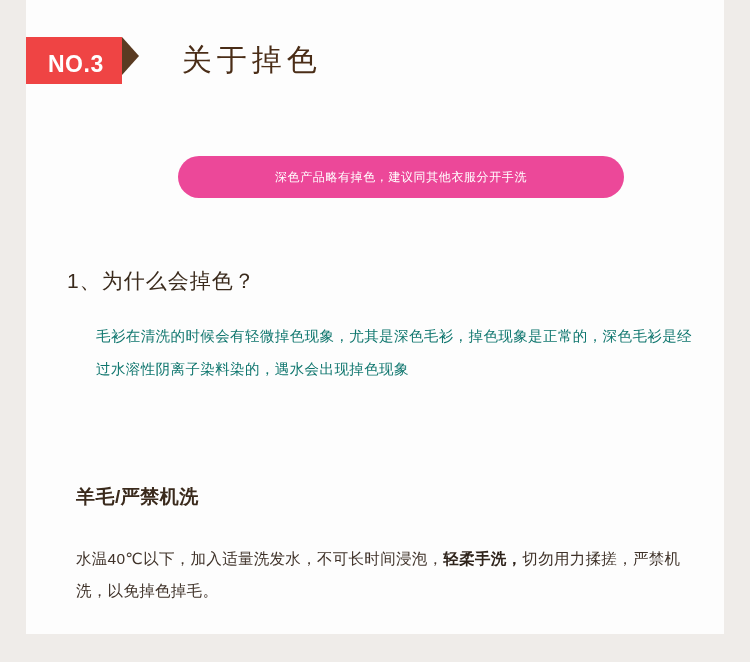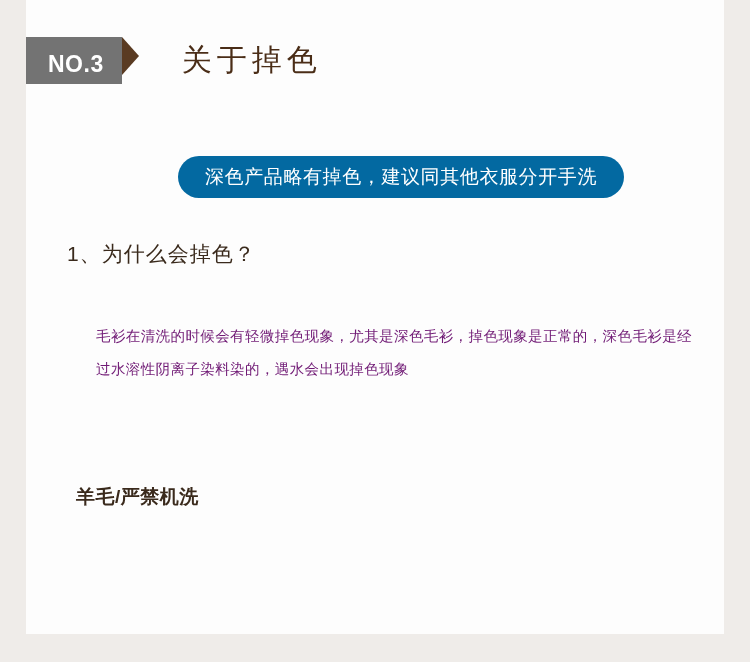--- a/index.html
+++ b/index.html
@@ -33,21 +33,21 @@
   .header {
     position: absolute;
     left: 0;
     top: 34px;
     display: flex;
     align-items: center;
     height: 52px;
   }
   .badge {
     position: relative;
-    background: #737373;
+    background: #ef4444;
     color: #ffffff;
     font-size: 23px;
     font-weight: bold;
     letter-spacing: 0.5px;
     padding: 16px 18px 8px 22px;
     line-height: 1;
     font-family: "Liberation Sans", sans-serif;
   }
   .badge::after {
     content: "";
@@ -68,51 +68,51 @@
     font-weight: 500;
   }
 
   
   .pill {
     position: absolute;
     left: 152px;
     top: 156px;
     width: 446px;
     height: 42px;
-    background: #0369a1;
+    background: #ec4899;
     border-radius: 21px;
     color: #ffffff;
-    font-size: 19px;
+    font-size: 12px;
     letter-spacing: 0.6px;
     display: flex;
     align-items: center;
     justify-content: center;
     box-sizing: border-box;
   }
 
   
   .q-heading {
     position: absolute;
     left: 41px;
-    top: 240px;
+    top: 267px;
     font-size: 21px;
     color: #3a2a1c;
     letter-spacing: 1px;
     font-weight: 500;
   }
 
   
   .answer {
     position: absolute;
     left: 70px;
     top: 320px;
     width: 600px;
     font-size: 14.5px;
     line-height: 33px;
-    color: #701a75;
+    color: #0f766e;
     letter-spacing: 0.4px;
   }
 
   
   .tips-title {
     position: absolute;
     left: 0;
     top: 420px;
     width: 698px;
     text-align: center;
@@ -164,15 +164,16 @@
       <span>深色产品略有掉色，建议同其他衣服分开手洗</span>
     </div>
 
     <div class="q-heading">1、为什么会掉色？</div>
 
     <div class="answer">毛衫在清洗的时候会有轻微掉色现象，尤其是深色毛衫，掉色现象是正常的，深色毛衫是经过水溶性阴离子染料染的，遇水会出现掉色现象</div>
 
 
     <div class="subhead">羊毛/严禁机洗</div>
 
+    <div class="care-text"><span>水温40℃以下，加入适量洗发水，不可长时间浸泡，</span><b>轻柔手洗，</b><span>切勿用力揉搓，严禁机洗，以免掉色掉毛。</span></div>
 
   </div>
 </div>
 
 </body></html>

